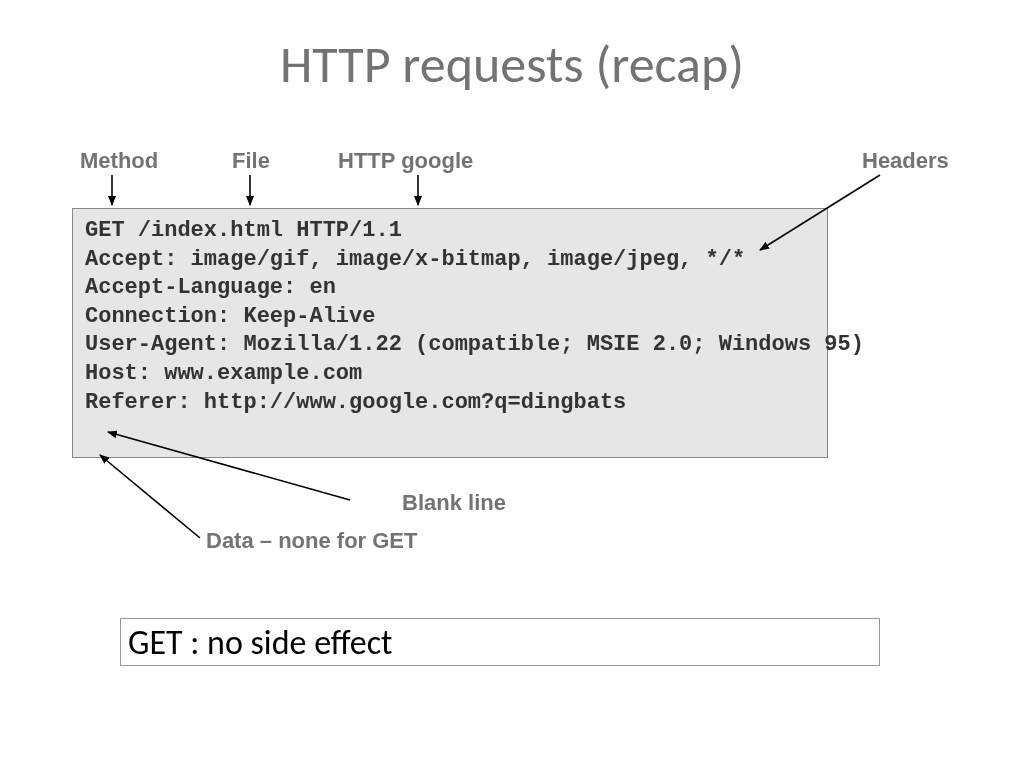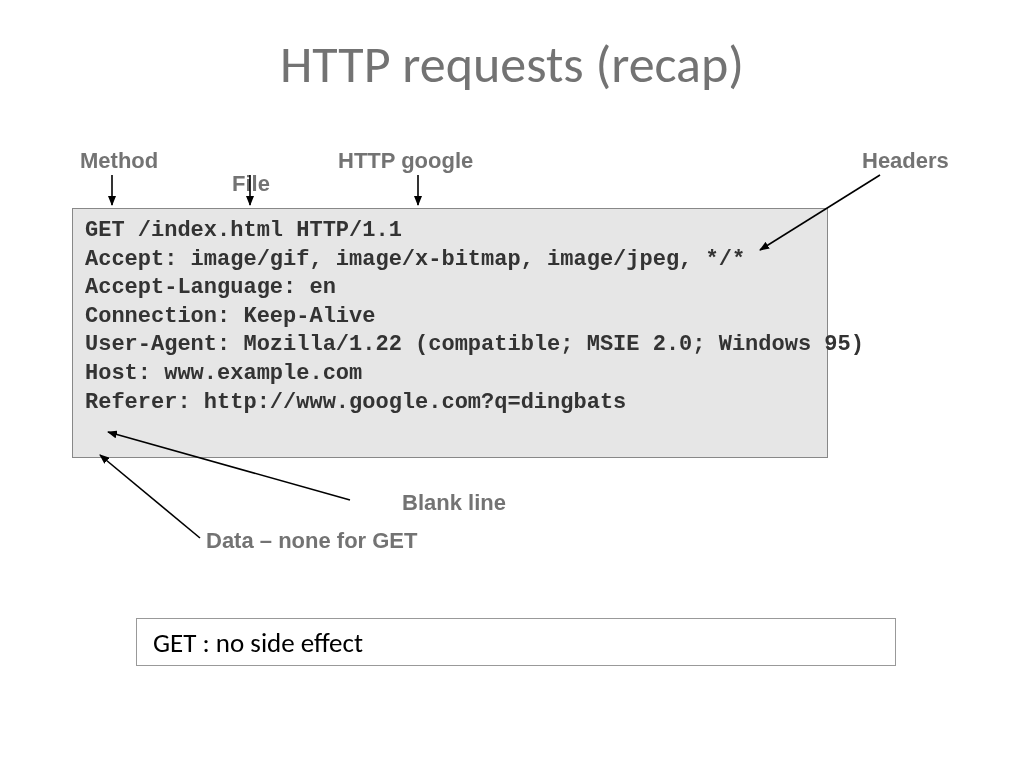--- a/index.html
+++ b/index.html
@@ -45,44 +45,43 @@
     color: #333;
   }
   .bottom-box {
     position: absolute;
     left: 120px;
     top: 618px;
     width: 760px;
     height: 48px;
     border: 1px solid #999;
     background: #fff;
-    font-size: 27px;
+    font-size: 34px;
     font-weight: 400;
     display: flex;
     align-items: center;
-    padding-left: 16px;
+    padding-left: 7px;
     color: #000;
-    margin-left: 16px;
   }
   .bottom-box span { display: inline-block; }
   .gap { width: 120px; display: inline-block; }
   svg.overlay {
     position: absolute;
     left: 0; top: 0;
     width: 1024px; height: 768px;
     pointer-events: none;
   }
 </style>
 </head>
 <body>
 
 <div class="title">HTTP requests (recap)</div>
 
 <div class="label" style="left:80px; top:148px;">Method</div>
-<div class="label" style="left:232px; top:148px;margin-top:23px;">File</div>
+<div class="label" style="left:232px; top:148px;">File</div>
 <div class="label" style="left:338px; top:148px;">HTTP google</div>
 <div class="label" style="left:862px; top:148px;">Headers</div>
 
 <div class="code-box"><span>GET /index.html HTTP/1.1</span>
 <span>Accept: image/gif, image/x-bitmap, image/jpeg, */*</span>
 <span>Accept-Language: en</span>
 <span>Connection: Keep-Alive</span>
 <span>User-Agent: Mozilla/1.22 (compatible; MSIE 2.0; Windows 95)</span>
 <span>Host: www.example.com</span>
 <span>Referer: http://www.google.com?q=dingbats</span>

